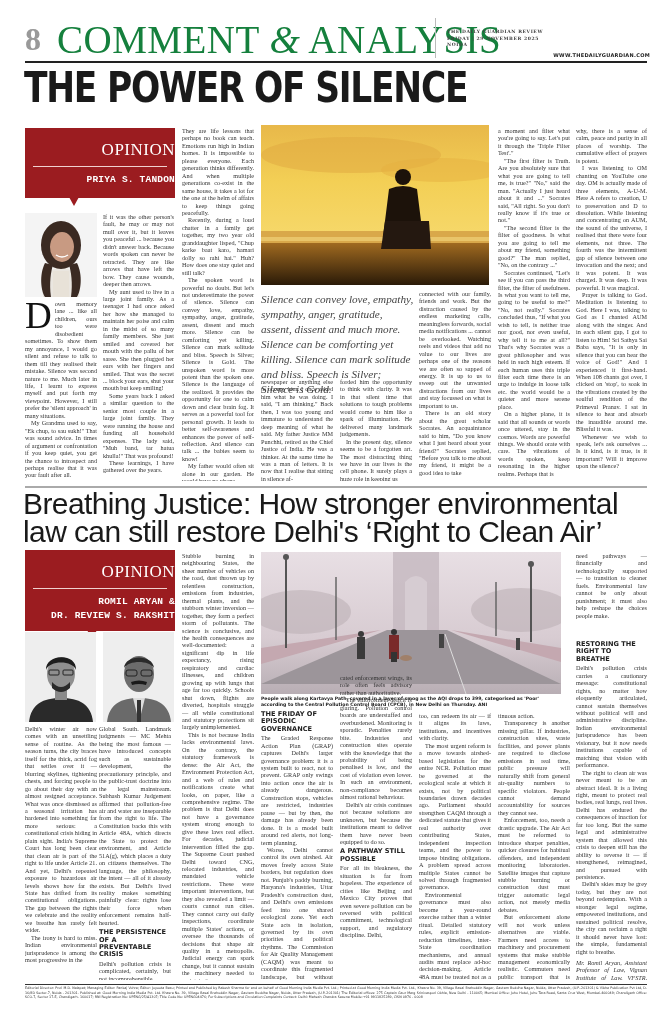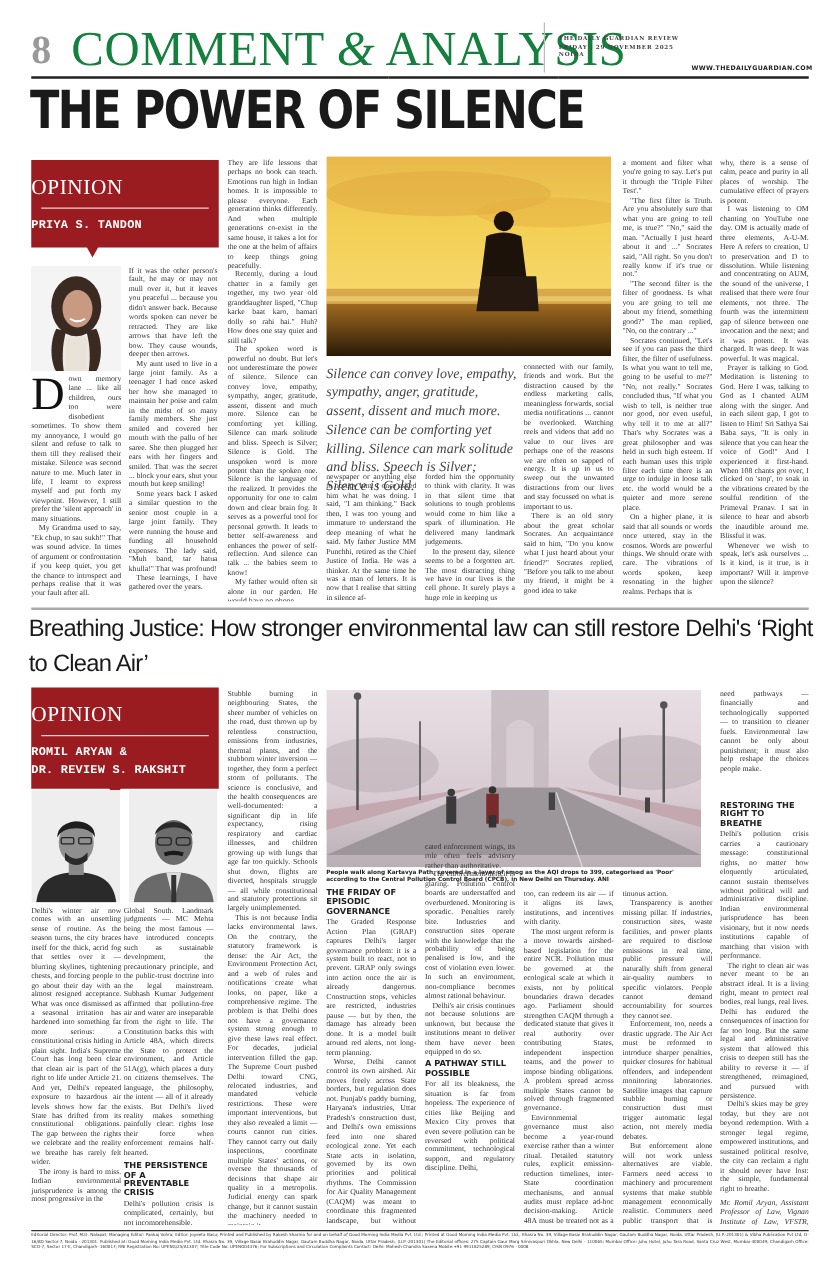--- a/index.html
+++ b/index.html
@@ -11,33 +11,33 @@
 .section{font-family:"Liberation Serif",serif;font-size:39px;letter-spacing:0.5px;color:#15803d;white-space:nowrap}
 .section .amp{font-style:italic}
 .mh-right{position:absolute;left:435px;top:18px;width:237px;height:43px}
 .mh-right .vsep2{position:absolute;left:0;top:0;width:1px;height:40px;background:#bbb}
 .mh-meta{position:absolute;left:12px;top:11px;font-family:"DejaVu Serif",serif;font-size:4.5px;font-weight:bold;letter-spacing:0.6px;line-height:6.5px;color:#444}
 .mh-url{position:absolute;right:22px;top:34px;font-family:"DejaVu Sans",sans-serif;font-size:5px;font-weight:bold;letter-spacing:0.3px;color:#222}
 .mh-rule{position:absolute;left:25px;top:61px;width:286px;height:2px;background:#222}
 .mh-rule2{position:absolute;left:447px;top:61px;width:200px;height:2px;background:#222}
 .mh-rule-mid{position:absolute;left:311px;top:61px;width:136px;height:2px;background:#222}
 .headline1{position:absolute;left:24px;top:64px;font-family:"DejaVu Sans",sans-serif;font-weight:bold;font-size:42px;letter-spacing:-1.5px;transform:scaleX(0.82);transform-origin:left top;color:#1a1a1a;white-space:nowrap;line-height:48px}
-.opbox{position:absolute;background:#9b1c20;color:#fff;text-align:left}
+.opbox{position:absolute;background:#9b1c20;color:#fff;text-align:right}
 .opbox .op{font-family:"Liberation Serif",serif;font-size:17px;letter-spacing:0.5px}
 .opbox .rule{height:1px;background:#f0d0d0;margin:6px 8px}
 .opbox .auth{font-family:Liberation Mono, monospace;font-weight:bold;font-size:9.5px;letter-spacing:0.2px;line-height:14px}
 .opbox .tail{position:absolute;bottom:-8px;width:0;height:0;border-left:5px solid transparent;border-right:5px solid transparent;border-top:9px solid #9b1c20}
 .col{position:absolute;font-size:6.2px;line-height:7.45px;text-align:justify;color:#333;overflow:hidden;hyphens:auto}
 .col p{text-indent:6px}
 .col p.noind{text-indent:0}
 .dropcap{float:left;font-size:37px;line-height:30px;font-family:"Liberation Serif",serif;margin:1px 3px 0 0;color:#111}
 .photo{position:absolute;overflow:hidden}
 .pull{position:absolute;font-family:"Liberation Serif",serif;font-style:italic;font-size:11.2px;line-height:15px;color:#444}
 .rule-divider{position:absolute;left:25px;top:486px;width:622px;height:2px;background:#aaa}
-.headline2{position:absolute;left:23px;top:490px;font-family:"Liberation Sans",sans-serif;font-size:19px;line-height:28px;color:#1a1a1a;letter-spacing:-0.6px;width:640px}
+.headline2{position:absolute;left:23px;top:490px;font-family:"Liberation Sans",sans-serif;font-size:30px;line-height:28px;color:#1a1a1a;letter-spacing:-0.6px;width:640px}
 .caption{position:absolute;left:261px;top:696px;width:300px;font-family:"DejaVu Sans",sans-serif;font-weight:bold;font-size:4.6px;line-height:6px;color:#222}
 .subhead{font-family:"DejaVu Sans",sans-serif;font-weight:bold;font-size:6.6px;line-height:7.4px;color:#222;margin:3px 0 1px 0;text-align:left;text-indent:0}
 .byline p{font-style:italic;text-indent:0}
 .footer-rule{position:absolute;left:25px;top:984px;width:622px;height:1px;background:#333}
 .footer{position:absolute;left:25px;top:986px;width:622px;font-family:"DejaVu Sans",sans-serif;font-size:3.3px;line-height:4.6px;color:#333;text-align:justify}
 </style>
 </head>
 <body>
 
 <div class="masthead">

